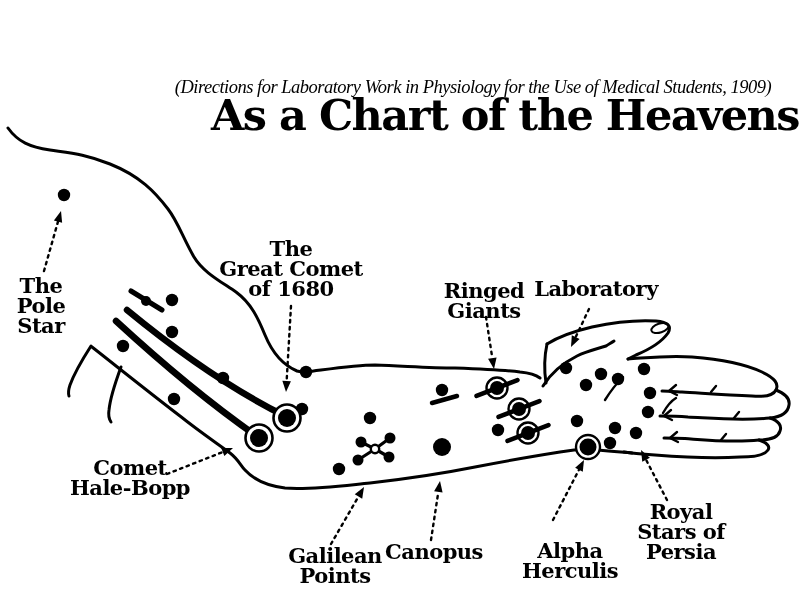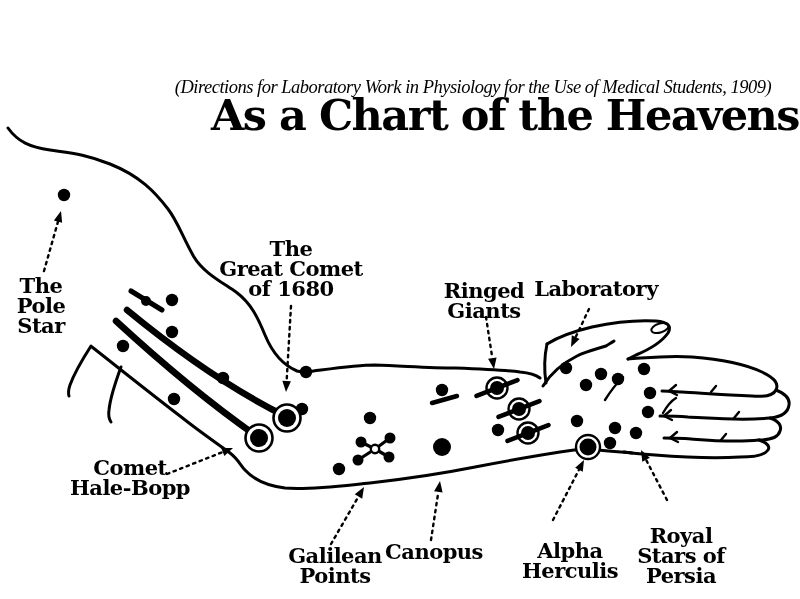--- a/index.html
+++ b/index.html
@@ -157,17 +157,17 @@
       <div class="point-label" style="left: 484px; top: 269px; margin-top: 12px;">Ringed
 Giants</div>
       <div class="point-label" style="left: 596px; top: 279px;">Laboratory</div>
       <div class="point-label" style="left: 130px; top: 458px;">Comet
 Hale-Bopp</div>
       <div class="point-label" style="left: 335px; top: 546px;">Galilean
 Points</div>
       <div class="point-label" style="left: 434px; top: 542px;">Canopus</div>
       <div class="point-label" style="left: 570px; top: 523px; margin-top: 18px;">Alpha
 Herculis</div>
-      <div class="point-label" style="left: 681px; top: 502px; margin-top: 24px;">Royal
+      <div class="point-label" style="left: 681px; top: 502px;">Royal
 Stars of
 Persia</div>
     </div>
 </div>
 
 </body></html>

